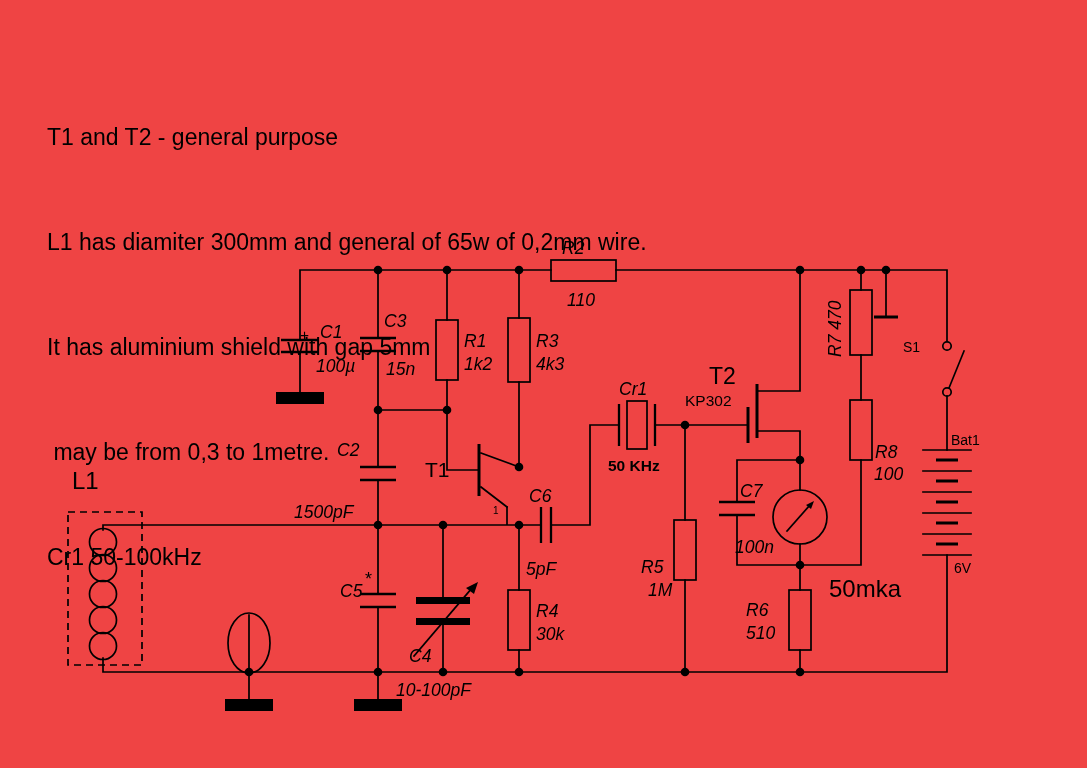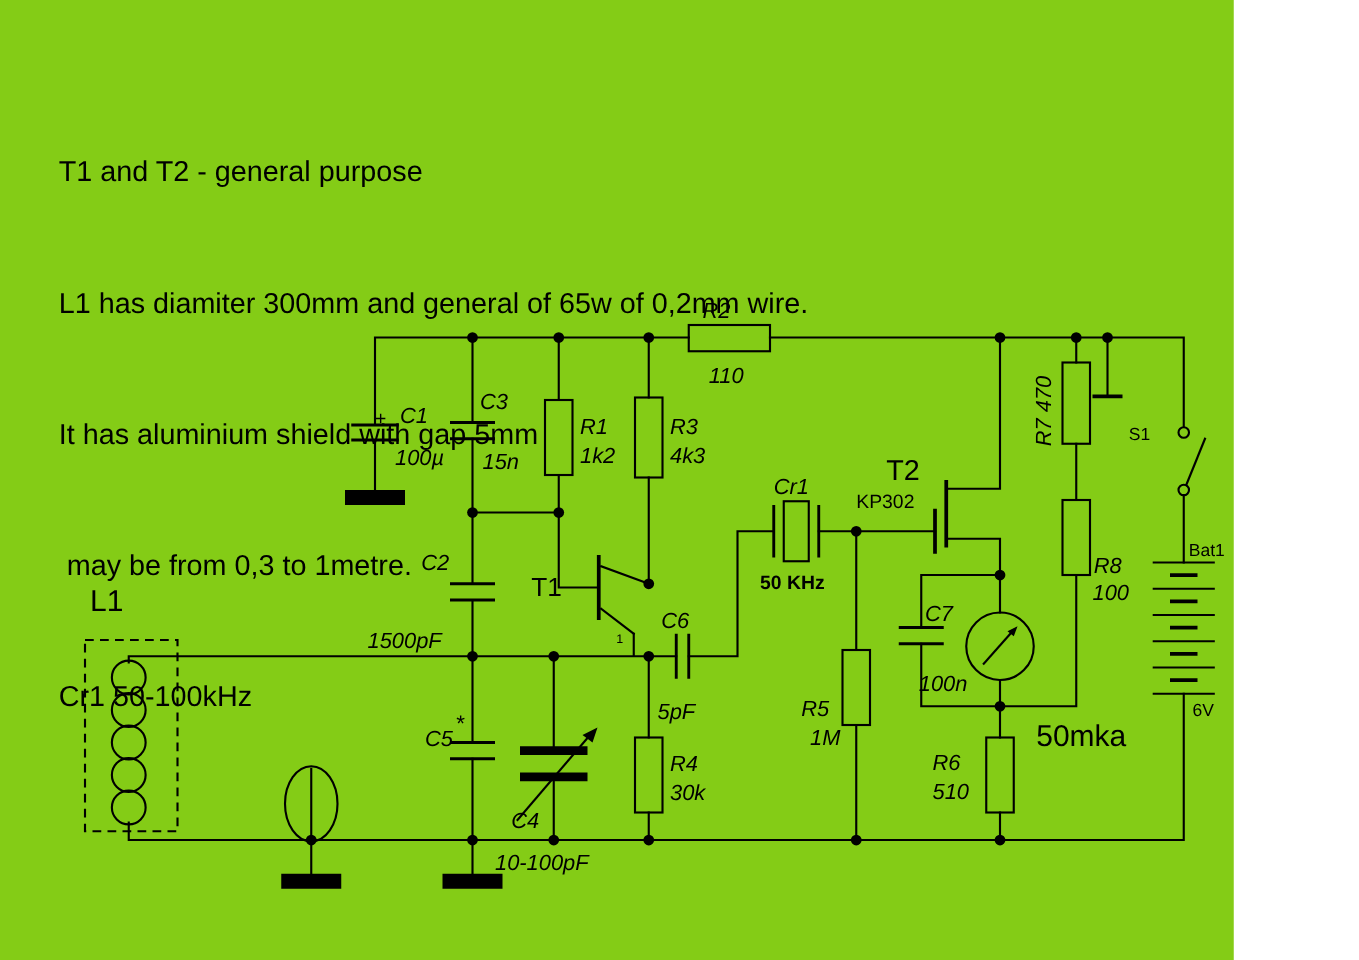--- a/index.html
+++ b/index.html
@@ -1,16 +1,16 @@
 <!DOCTYPE html>
 <html><head>
 <meta charset="utf-8">
 <style>
   html,body{margin:0;padding:0;background:#fff;}
-  .stage{position:relative;width:987px;height:768px;background:#84cc16;overflow:hidden;
+  .stage{position:relative;width:1087px;height:768px;background:#ef4444;overflow:hidden;
          font-family:"Liberation Sans",sans-serif;color:#000;}
   .notes{position:absolute;left:47px;top:50px;font-size:23px;line-height:35px;
          white-space:pre;color:#000;}
   svg{position:absolute;left:0;top:0;}
   svg text{fill:#000;font-family:"Liberation Sans",sans-serif;}
   .lbl{font-size:17.5px;font-style:italic;}
   .big{font-size:24px;}
   .mid{font-size:21px;}
   .t2big{font-size:23px;}
   .sm{font-size:15.5px;}

